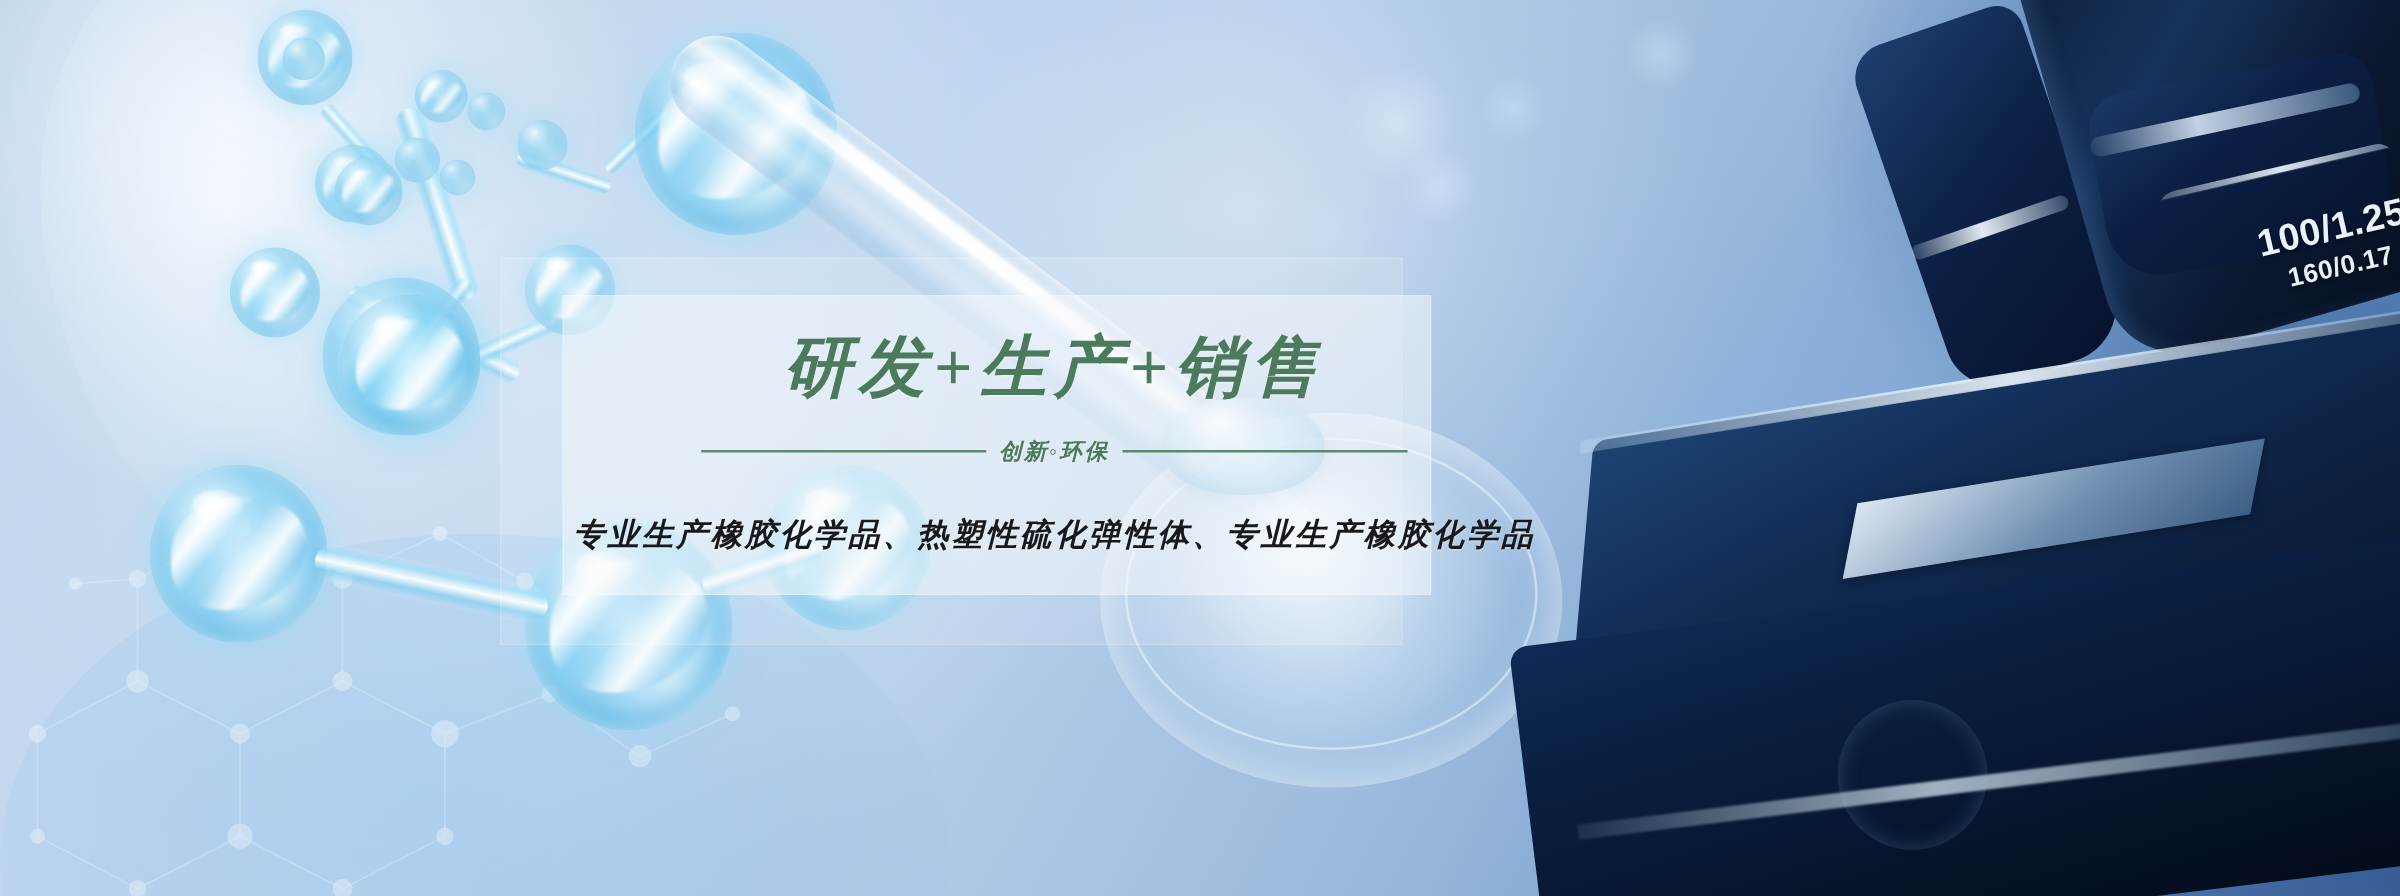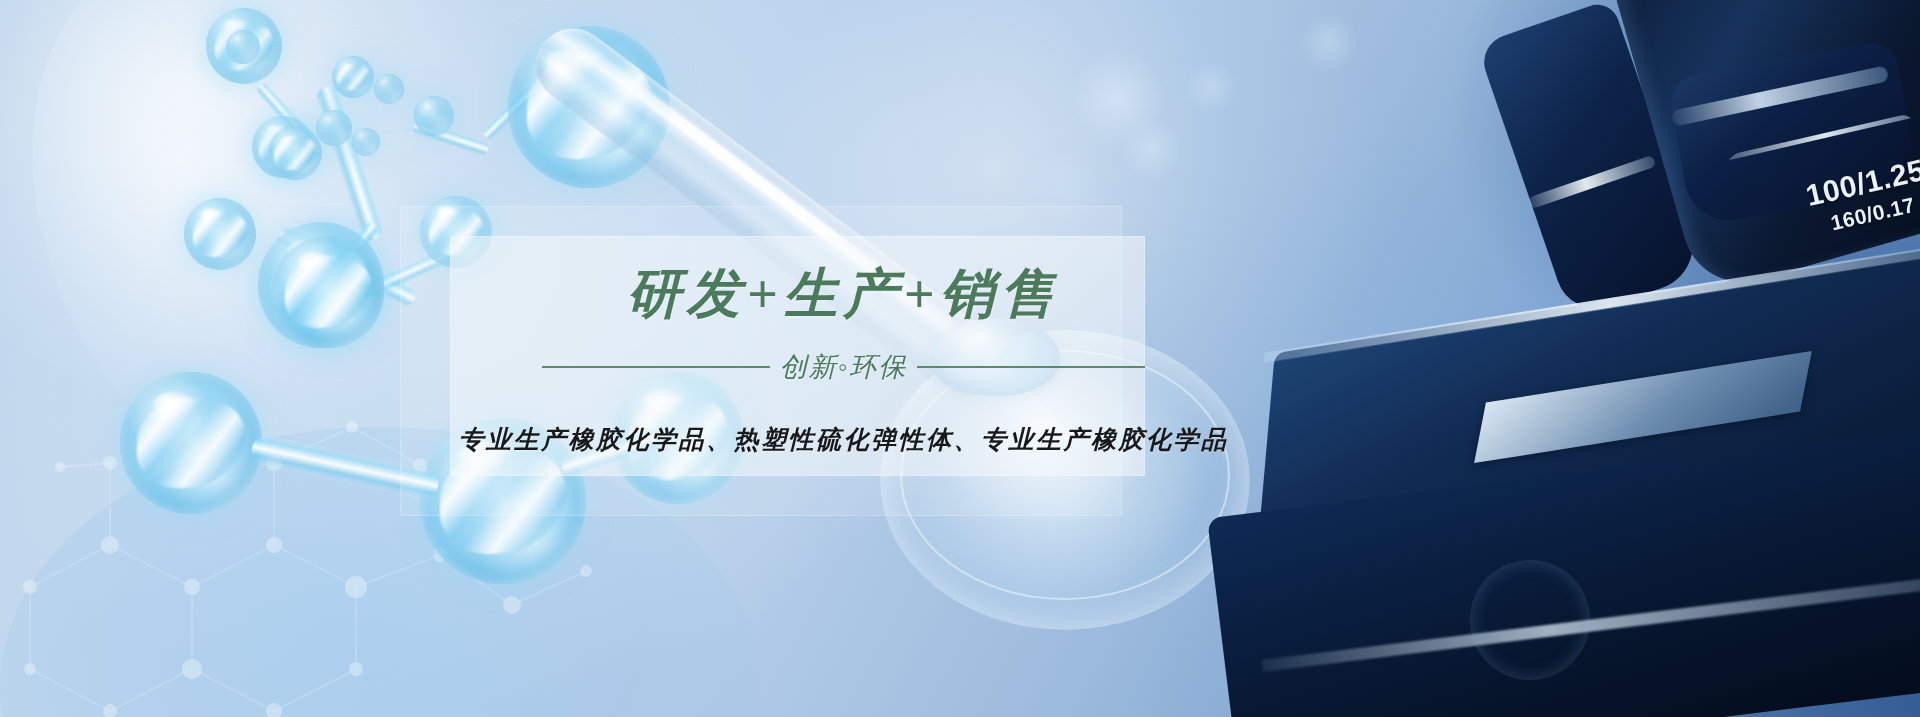--- a/index.html
+++ b/index.html
@@ -255,21 +255,21 @@
   }
 
   .subline {
     margin-top:18px;
     display:flex; align-items:center; justify-content:center;
     width:100%;
   }
   .rule { height:2px; background:#51825f; flex:1 1 auto; max-width:228px; opacity:.92; }
   .subtext {
     font-family:"Liberation Serif", serif;
-    font-size:27px; font-weight:400; font-style:italic;
+    font-size:18px; font-weight:700; font-style:italic;
     color:#4b7a5c; letter-spacing:2px;
     padding:0 10px; white-space:nowrap;
     text-shadow:0 1px 2px rgba(255,255,255,.5);
   }
 
   .tagline {
     margin-top:38px;
     font-family:"Liberation Serif", serif;
     font-size:25px; font-weight:700; font-style:italic;
     color:#17191c; letter-spacing:2.5px;

